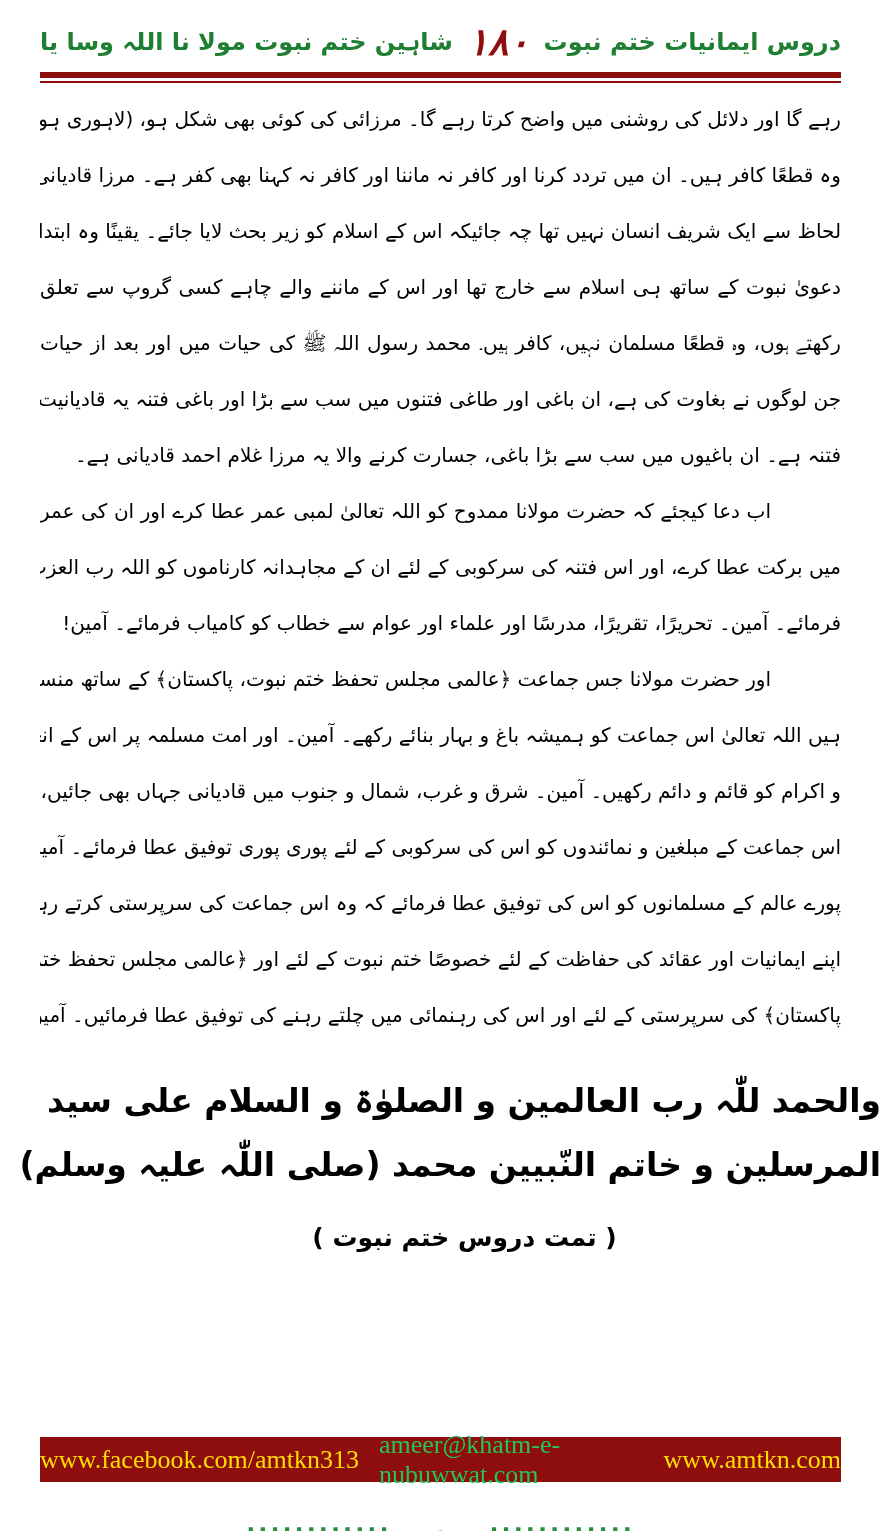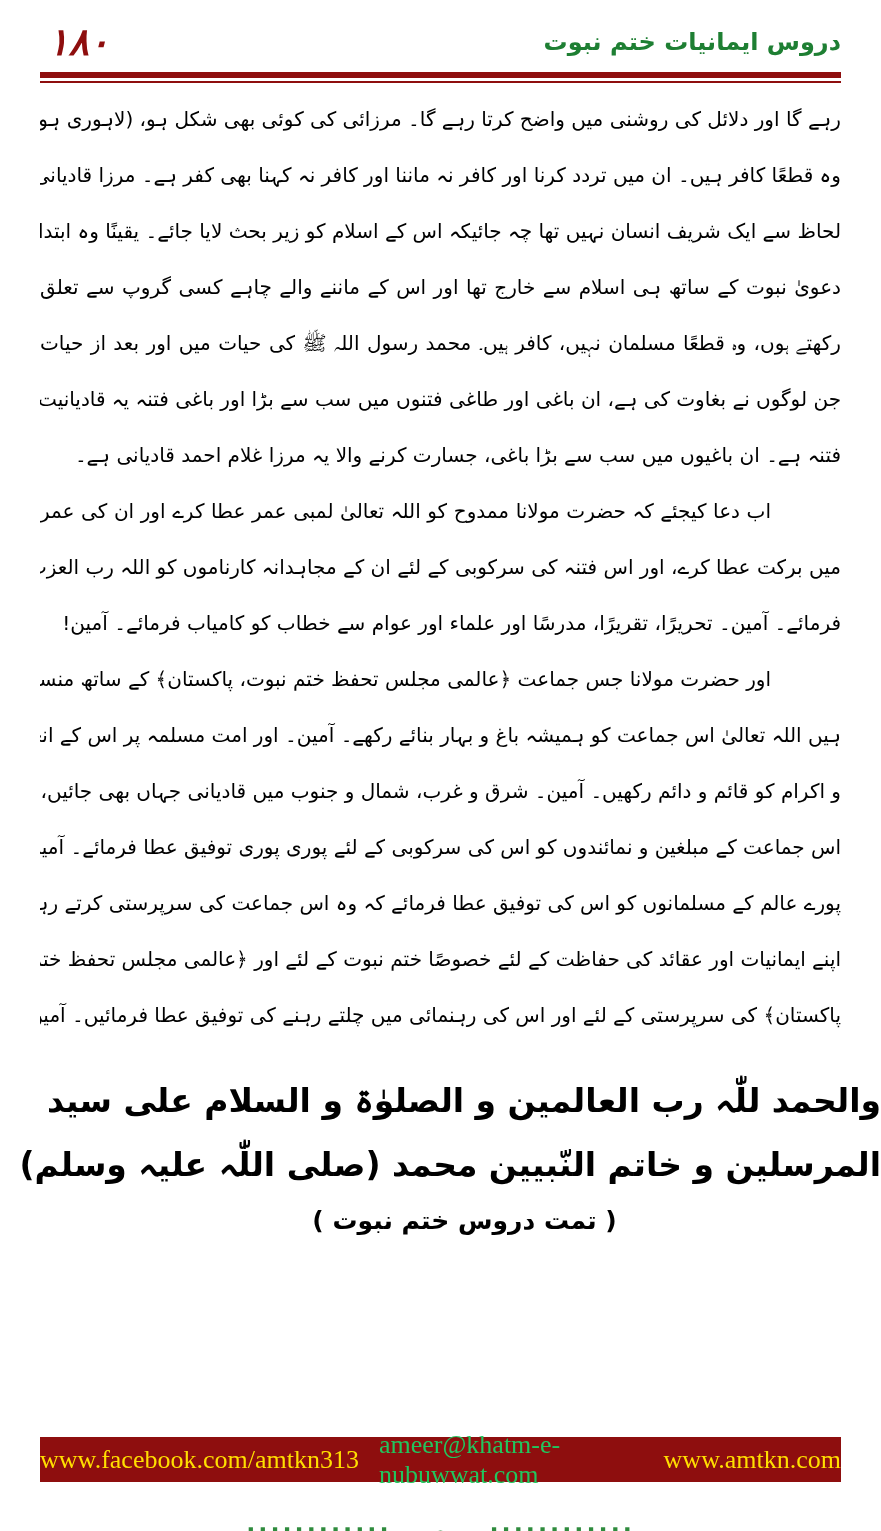--- a/index.html
+++ b/index.html
@@ -68,21 +68,21 @@
     padding-left: 48px;
   }
   .closing .ar-line {
     font-size: 33px;
     font-weight: bold;
     line-height: 64px;
     color: #000000;
     white-space: nowrap;
   }
   .closing .tamat {
-    margin-top: 9px;
+    margin-top: 26px;
     font-size: 25px;
     font-weight: bold;
     color: #000000;
   }
 
   
   .footer-bar {
     position: absolute;
     top: 1437px;
     left: 40px;
@@ -128,20 +128,21 @@
   }
 </style>
 </head>
 <body>
 
 <div class="page">
 
   <div class="header">
     <div class="header-title">دروس ایمانیات ختم نبوت</div>
     <div class="header-pageno">١٨٠</div>
+    <div class="header-title">شاہین ختم نبوت مولا نا اللہ وسا یا</div>
   </div>
 
   <div class="rule">
     <div class="thick"></div>
     <div class="gap"></div>
     <div class="thin"></div>
   </div>
 
   <div class="body-text">
     <div class="line">رہے گا اور دلائل کی روشنی میں واضح کرتا رہے گا۔ مرزائی کی کوئی بھی شکل ہو، (لاہوری ہو یا قادیانی)</div>

